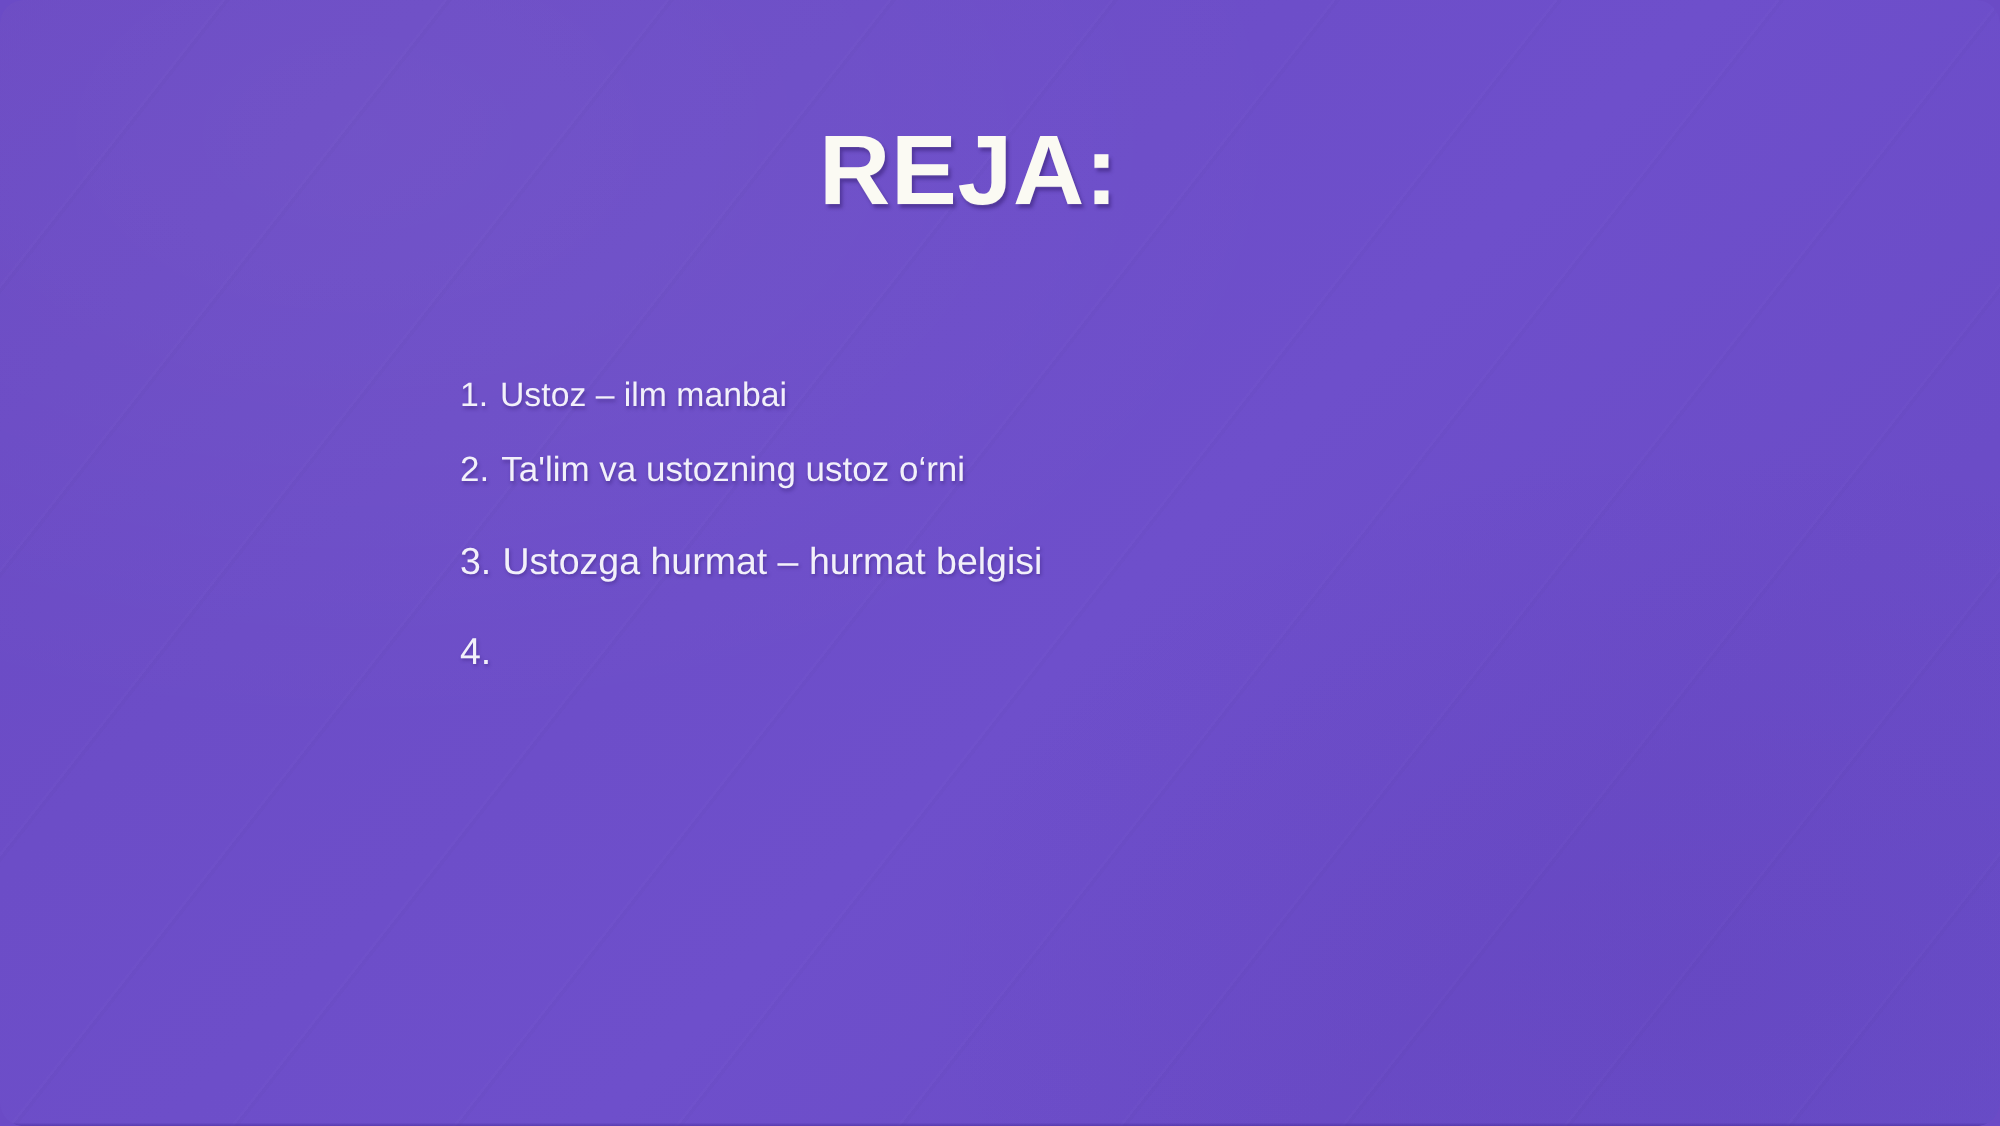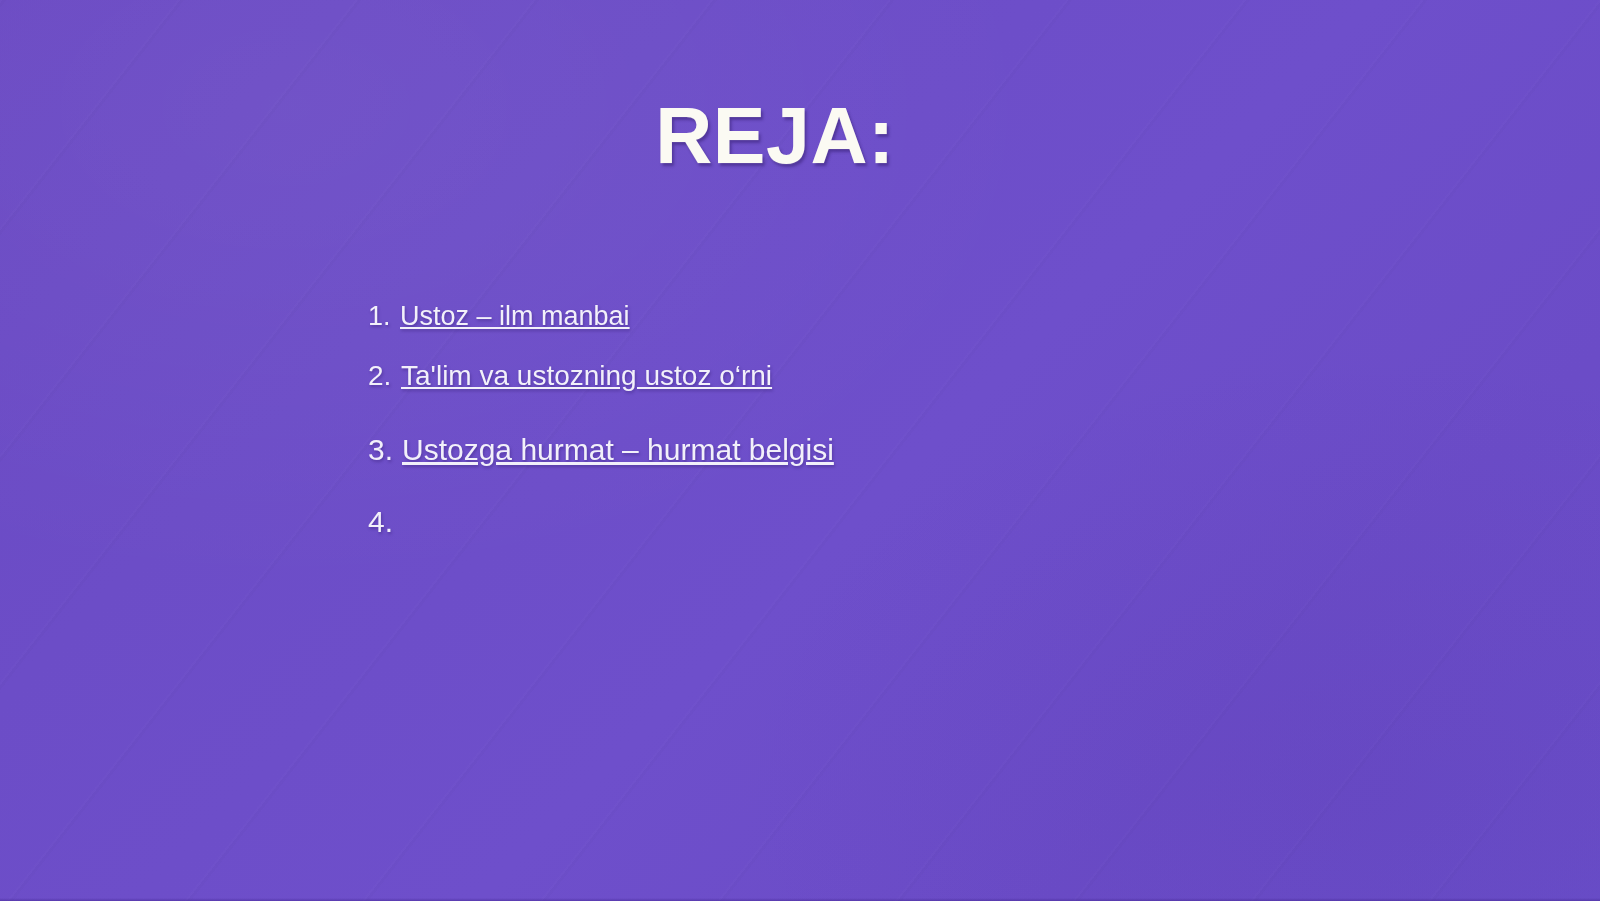--- a/index.html
+++ b/index.html
@@ -1,16 +1,16 @@
 <!DOCTYPE html>
 <html lang="uz"><head>
 <meta charset="utf-8">
 <title>REJA</title>
 <style>
-  * { margin: 0; padding: 0; box-sizing: border-box; }
+  * { margin: 0; padding: 0; box-sizing: border-box; border-radius: 19px; }
 
   html, body {
     width: 1600px;
     height: 901px;
     overflow: hidden;
   }
 
   body {
     font-family: "Liberation Sans", sans-serif;
     background: #6B4BC6;
@@ -106,21 +106,20 @@
   }
 
   .plan-item .num {
     flex: 0 0 auto;
     min-width: 33px;
     text-align: left;
   }
 
   .plan-item .txt {
     flex: 0 0 auto;
-    text-decoration: underline;
   }
 
   
   .plan-item.i1 { font-size: 27px; line-height: 1.0; margin-bottom: 32px; }
   .plan-item.i2 { font-size: 28px; line-height: 1.0; margin-bottom: 45px; }
   .plan-item.i3 { font-size: 30px; line-height: 1.0; margin-bottom: 42px; }
   .plan-item.i4 { font-size: 30px; line-height: 1.0; margin-bottom: 0; }
 
   .plan-item.i1 .num { min-width: 32px; }
   .plan-item.i2 .num { min-width: 33px; }

